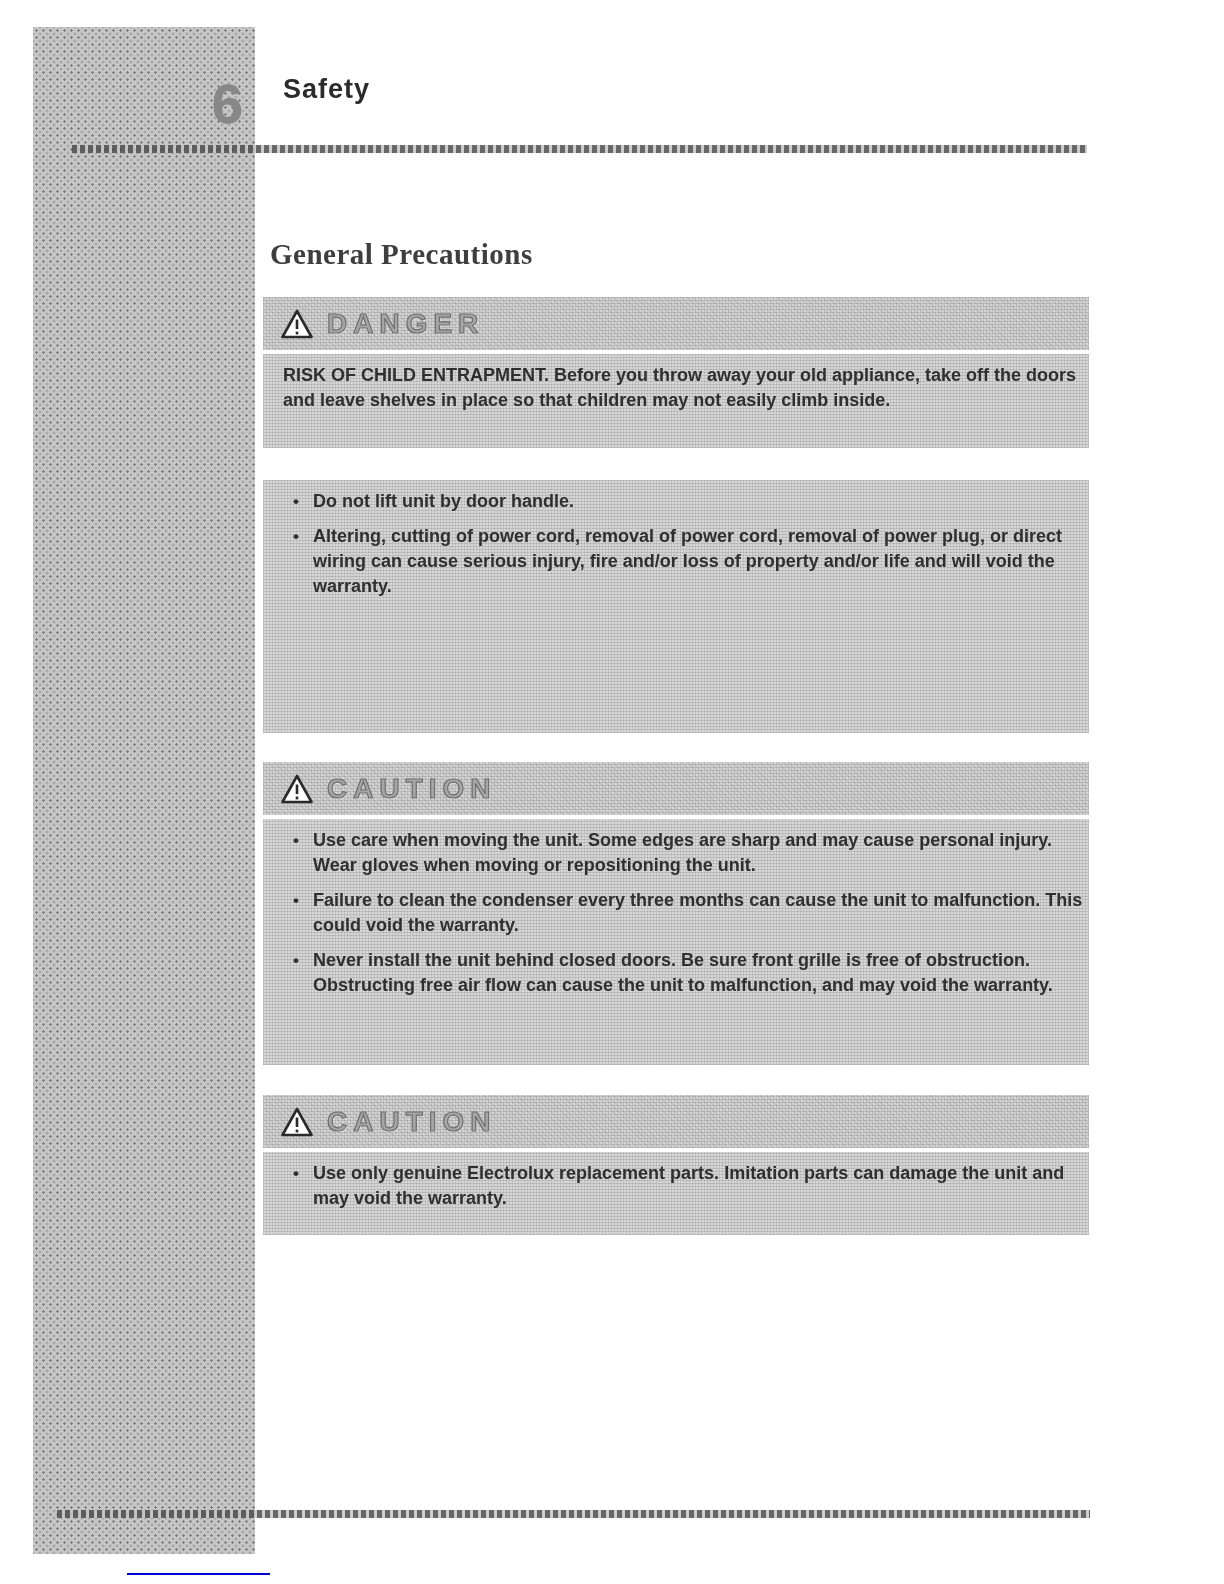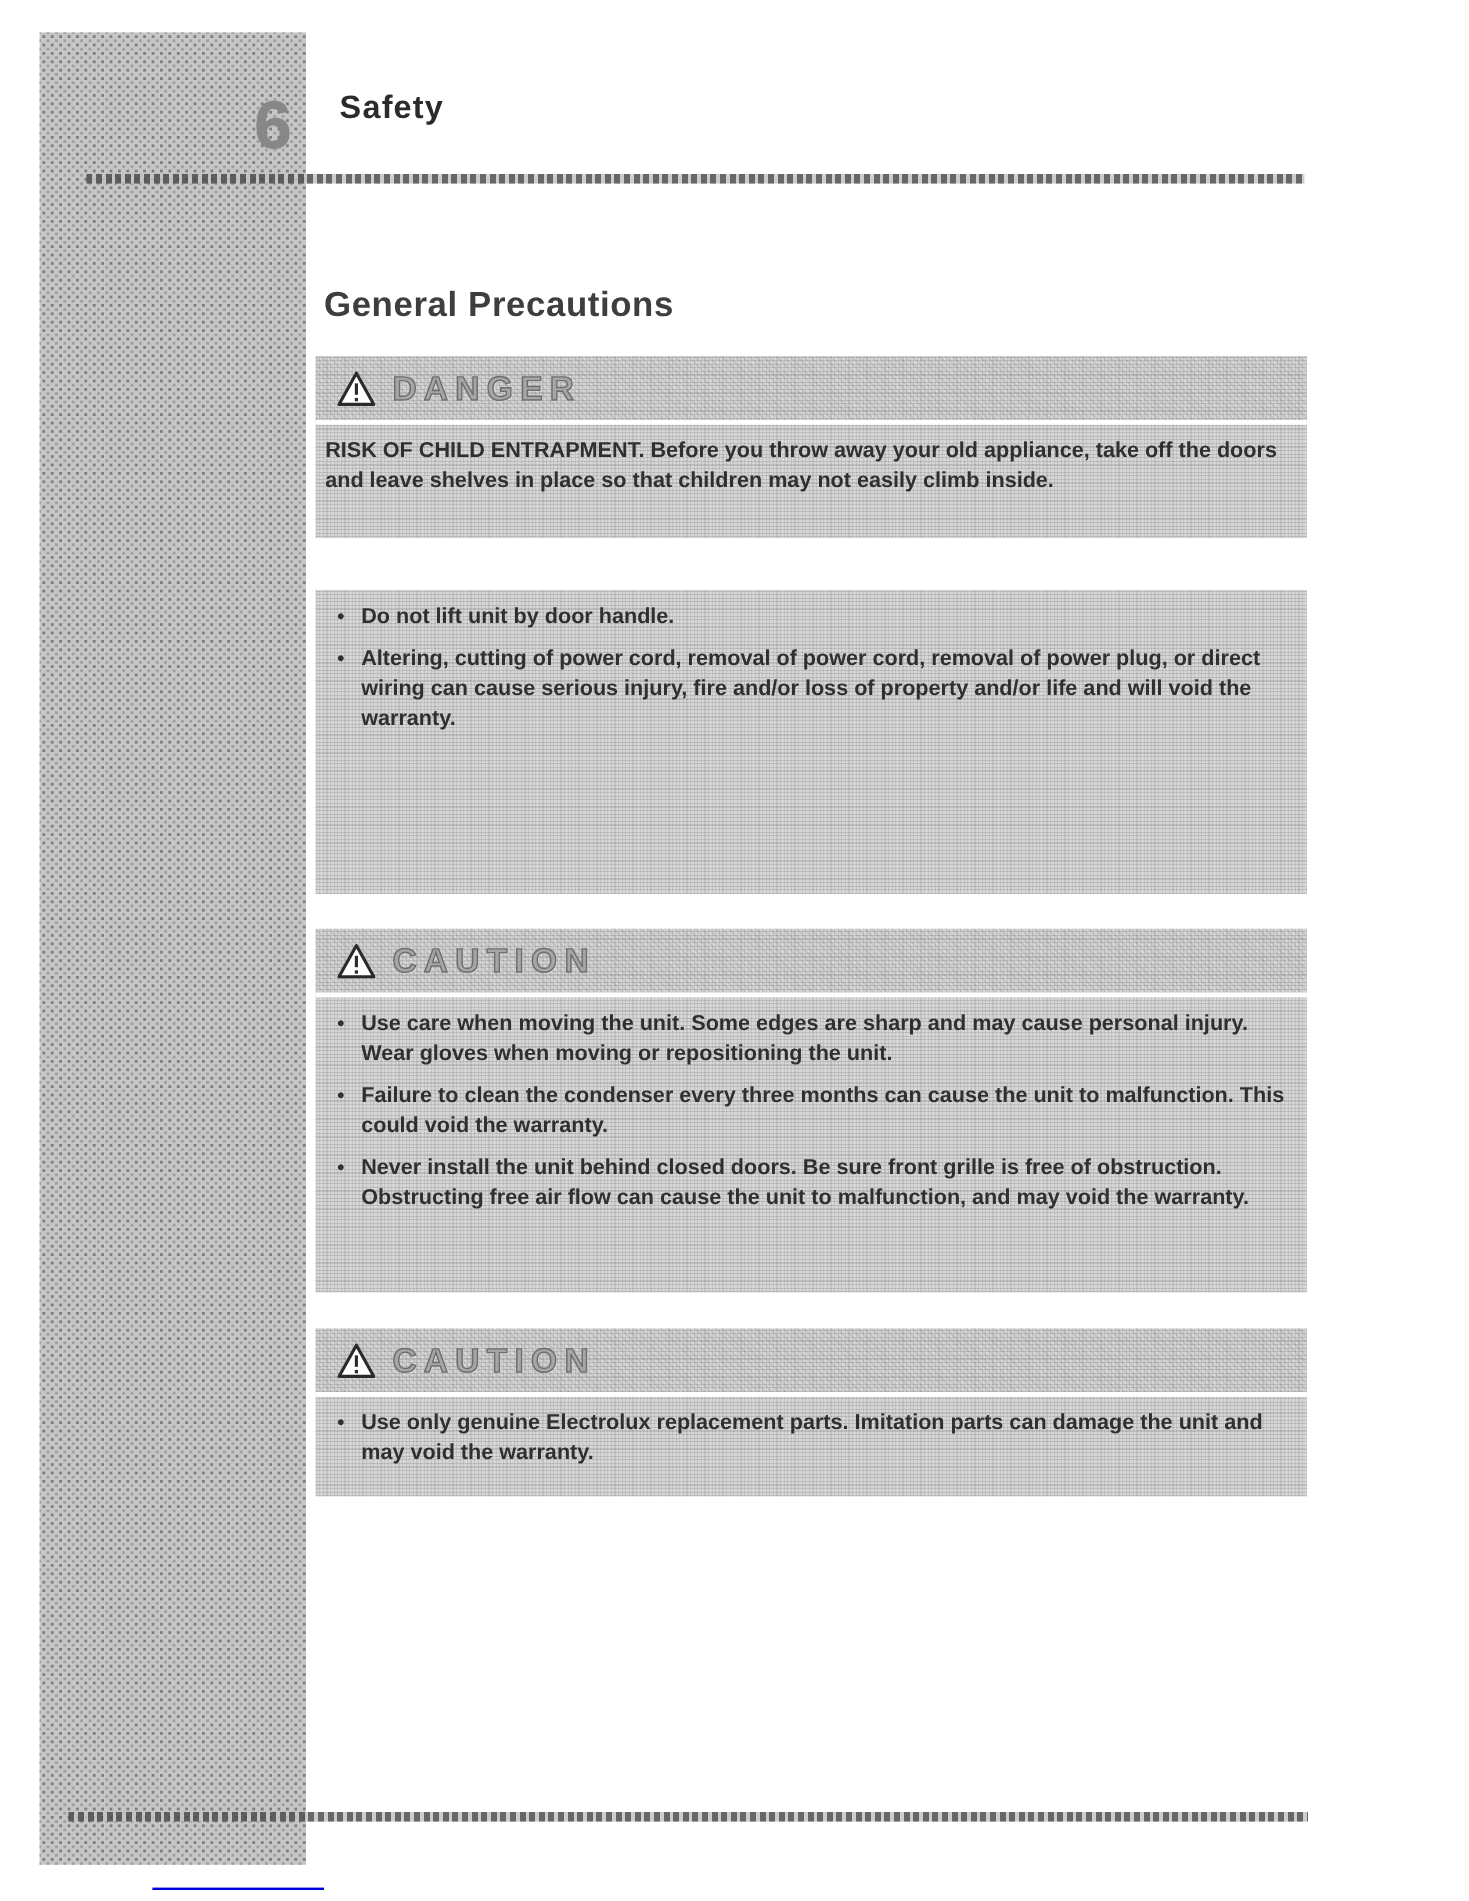--- a/index.html
+++ b/index.html
@@ -33,52 +33,52 @@
     position:absolute; height:8px; z-index:2;
     background:repeating-linear-gradient(90deg, #4c4c4c 0 5px, #c4c4c4 5px 8px);
     opacity:0.85;
   }
   .rule-top { left:72px; top:145px; width:1015px; }
   .rule-bottom { left:57px; top:1510px; width:1033px; }
 
   
   .section-title {
     position:absolute; left:270px; top:238px; margin:0;
-    font-size:29px; font-weight:700; color:#3e3e3e; letter-spacing:0.5px;
+    font-size:29px; font-weight:700; color:#3e3e3e; letter-spacing:0.5px;font-family:Liberation Serif, serif;
   }
 
   
   .boxes { position:absolute; left:263px; top:297px; width:826px; }
   .warnbox {
     box-sizing:border-box; width:100%;
     background-color:#d6d6d6;
     background-image:
       repeating-linear-gradient(0deg,  rgba(90,90,90,0.20) 0 1px, transparent 1px 3px),
       repeating-linear-gradient(90deg, rgba(90,90,90,0.14) 0 1px, transparent 1px 3px);
   }
-  .boxes .warnbox:nth-child(1) { min-height:151px; margin-bottom:44px; }
+  .boxes .warnbox:nth-child(1) { min-height:151px; margin-bottom:32px; }
   .boxes .warnbox:nth-child(2) { min-height:253px; margin-bottom:29px; }
   .boxes .warnbox:nth-child(3) { min-height:303px; margin-bottom:30px; }
   .boxes .warnbox:nth-child(4) { min-height:140px; }
 
   .box-header {
     box-sizing:border-box; height:57px;
     display:flex; align-items:center; padding-left:18px;
     border-bottom:4px solid #ffffff;
     background-image:
       repeating-linear-gradient(45deg,  rgba(90,90,90,0.10) 0 2px, transparent 2px 4px);
   }
   .tri { display:inline-flex; margin-right:14px; }
   .box-title {
     font-size:28px; font-weight:800; letter-spacing:6px;
     color:#a6a6a6; -webkit-text-stroke:1.2px #6e6e6e;
     text-shadow:1px 1px 0 rgba(255,255,255,0.5);
   }
   .box-body {
-    padding:9px 6px 8px 8px;
+    padding:9px 6px 8px 20px;
     font-size:18px; line-height:25px; font-weight:700; color:#2f2f2f;
   }
   .box-paragraph { margin:0; }
   .box-bullets { list-style:none; margin:0; padding:0; }
   .box-bullet { position:relative; padding-left:30px; margin-bottom:10px; }
   .box-bullet:last-child { margin-bottom:0; }
   .box-bullet::before {
     content:"\2022"; position:absolute; left:10px; top:0; font-size:17px;
   }
 

